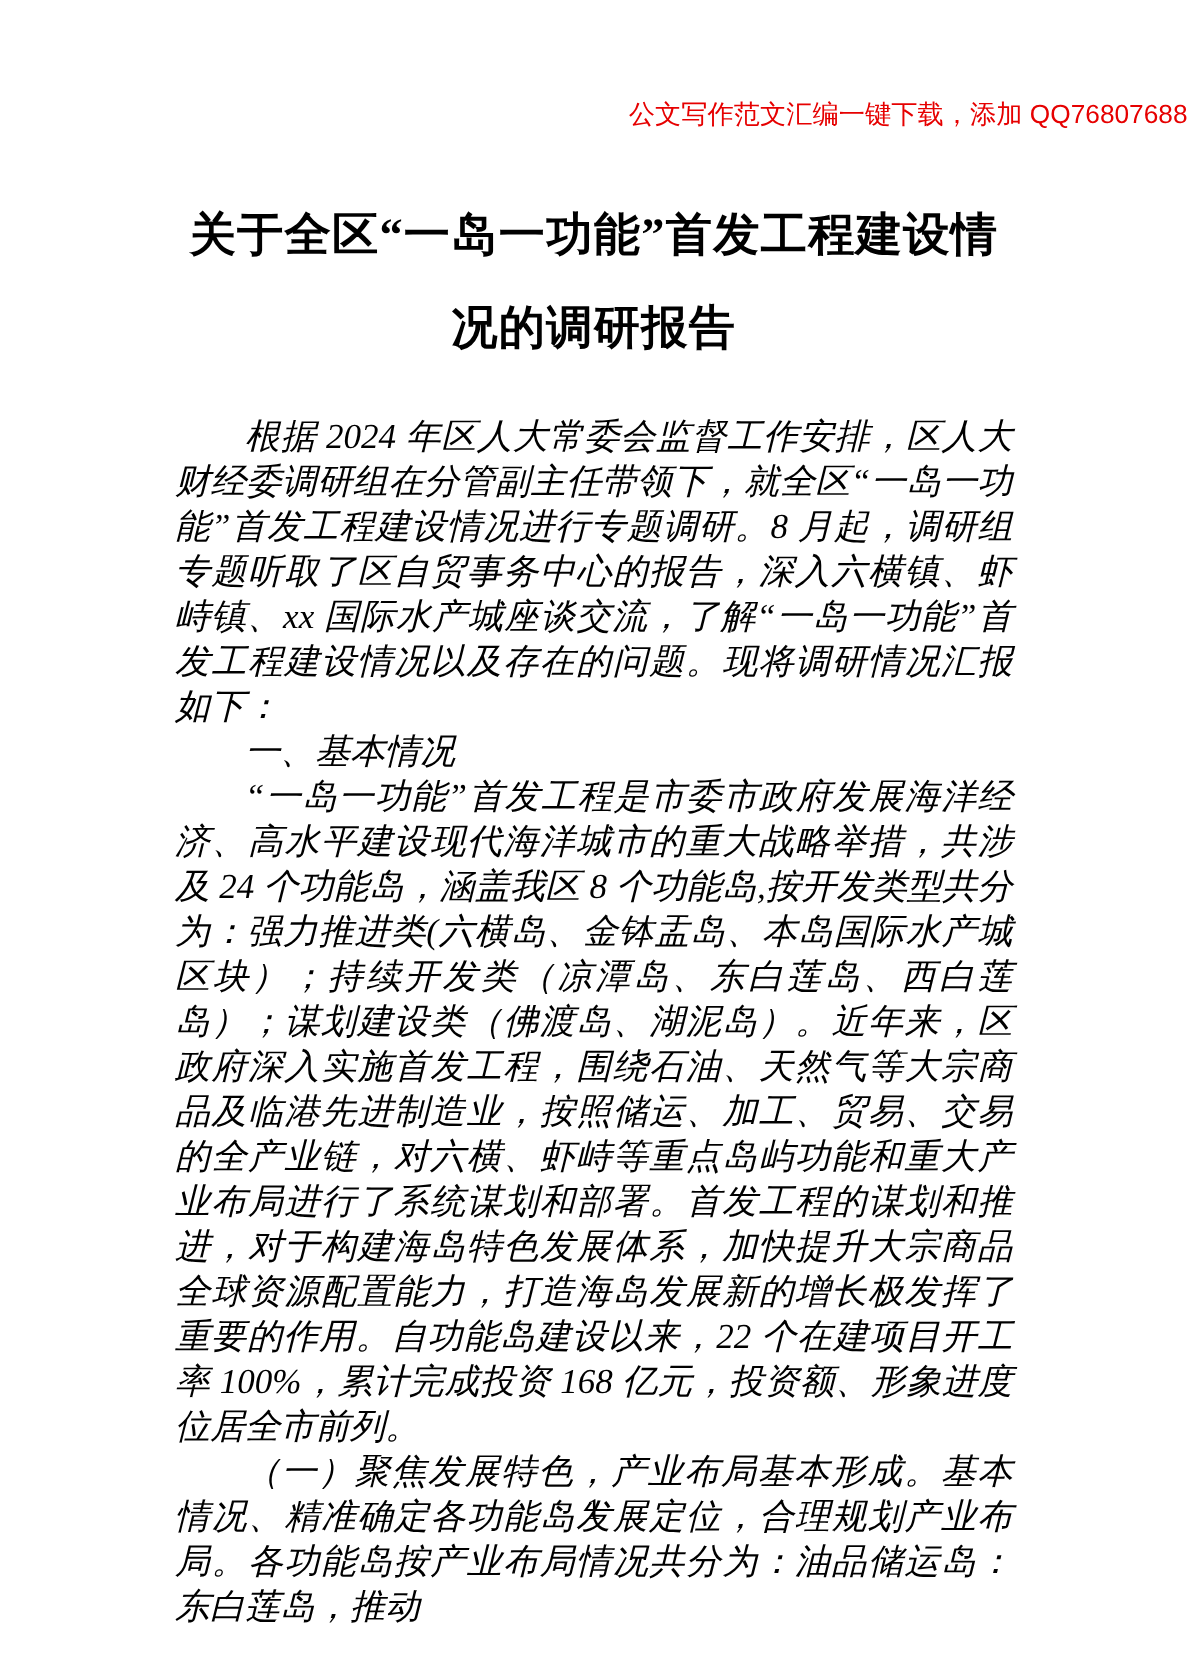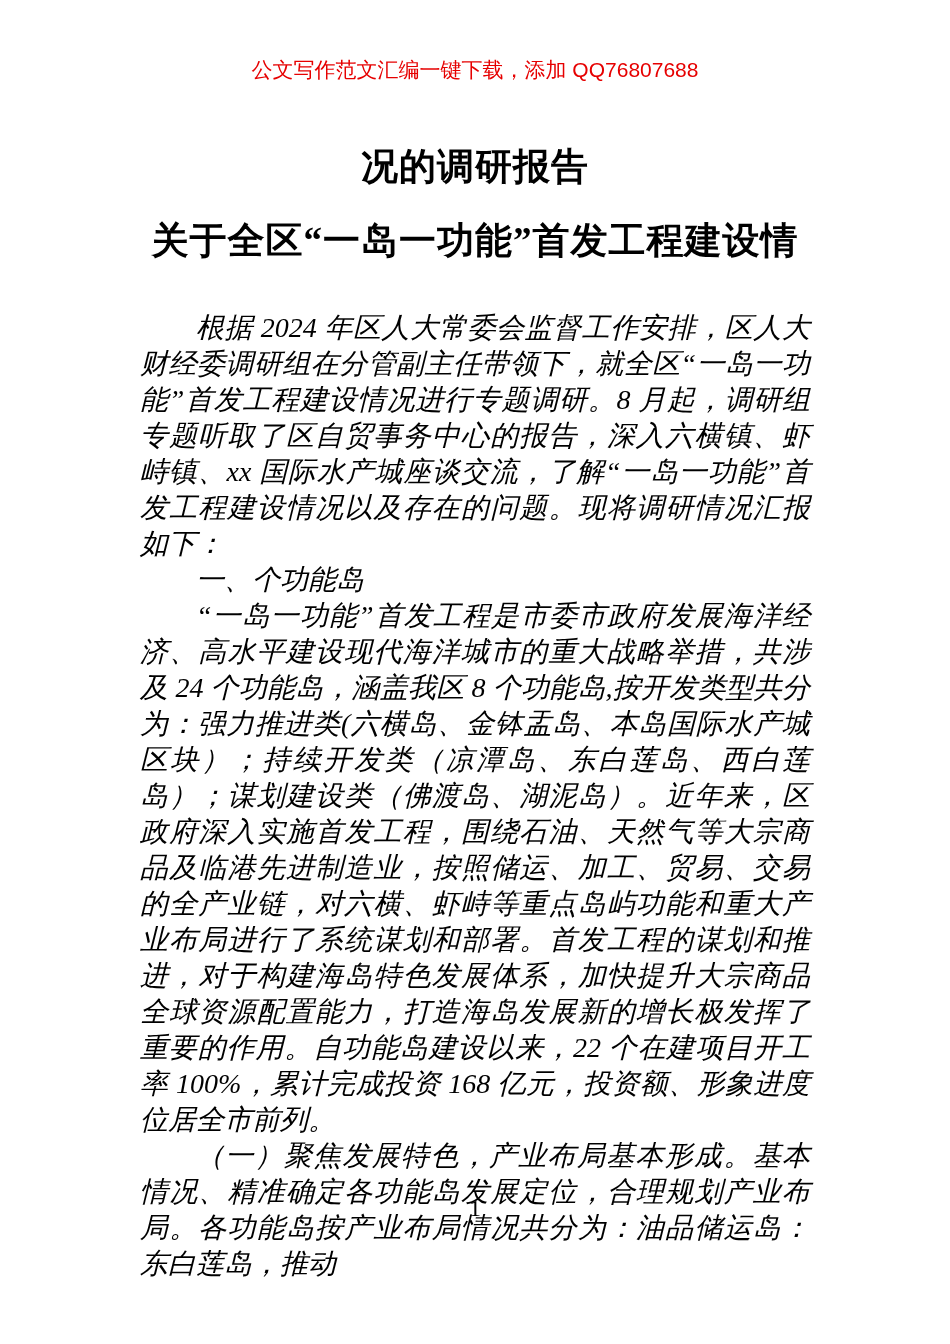--- a/index.html
+++ b/index.html
@@ -12,22 +12,22 @@
     width: 950px;
     height: 1344px;
     margin: 0 auto;
     background: #ffffff;
     box-sizing: border-box;
     overflow: hidden;
     font-family: "Liberation Serif", "DejaVu Serif", serif;
     color: #000000;
   }
   .header-notice {
-    padding-top: 58px;
-    text-align: center;
+    padding-top: 80px;
+    text-align: right;
     font-size: 21px;
     line-height: 24px;
     color: #e60000;
     font-family: "Liberation Sans", "DejaVu Sans", sans-serif;
   }
   .doc-title {
     margin: 48px 110px 0 110px;
     font-size: 37px;
     line-height: 74px;
     font-weight: bold;
@@ -62,26 +62,26 @@
   }
 </style>
 </head>
 <body>
 
 <div class="page">
 
   <div class="header-notice" style="color: rgb(230, 0, 0);">公文写作范文汇编一键下载，添加 QQ76807688</div>
 
   <h1 class="doc-title">
+    <span class="title-line">关于全区“一岛一功能”首发工程建设情</span>
     <span class="title-line">况的调研报告</span>
-    <span class="title-line">关于全区“一岛一功能”首发工程建设情</span>
   </h1>
 
   <div class="content">
     <p>根据 2024 年区人大常委会监督工作安排，区人大财经委调研组在分管副主任带领下，就全区“一岛一功能”首发工程建设情况进行专题调研。8 月起，调研组专题听取了区自贸事务中心的报告，深入六横镇、虾峙镇、xx 国际水产城座谈交流，了解“一岛一功能”首发工程建设情况以及存在的问题。现将调研情况汇报如下：</p>
-    <p>一、个功能岛</p>
+    <p>一、基本情况</p>
     <p>“一岛一功能”首发工程是市委市政府发展海洋经济、高水平建设现代海洋城市的重大战略举措，共涉及 24 个功能岛，涵盖我区 8 个功能岛,按开发类型共分为：强力推进类(六横岛、金钵盂岛、本岛国际水产城区块）；持续开发类（凉潭岛、东白莲岛、西白莲岛）；谋划建设类（佛渡岛、湖泥岛）。近年来，区政府深入实施首发工程，围绕石油、天然气等大宗商品及临港先进制造业，按照储运、加工、贸易、交易的全产业链，对六横、虾峙等重点岛屿功能和重大产业布局进行了系统谋划和部署。首发工程的谋划和推进，对于构建海岛特色发展体系，加快提升大宗商品全球资源配置能力，打造海岛发展新的增长极发挥了重要的作用。自功能岛建设以来，22 个在建项目开工率 100%，累计完成投资 168 亿元，投资额、形象进度位居全市前列。</p>
     <p>（一）聚焦发展特色，产业布局基本形成。基本情况、精准确定各功能岛发展定位，合理规划产业布局。各功能岛按产业布局情况共分为：油品储运岛：东白莲岛，推动</p>
   </div>
 
   <div class="page-number">1</div>
 
 </div>
 
 </body></html>

